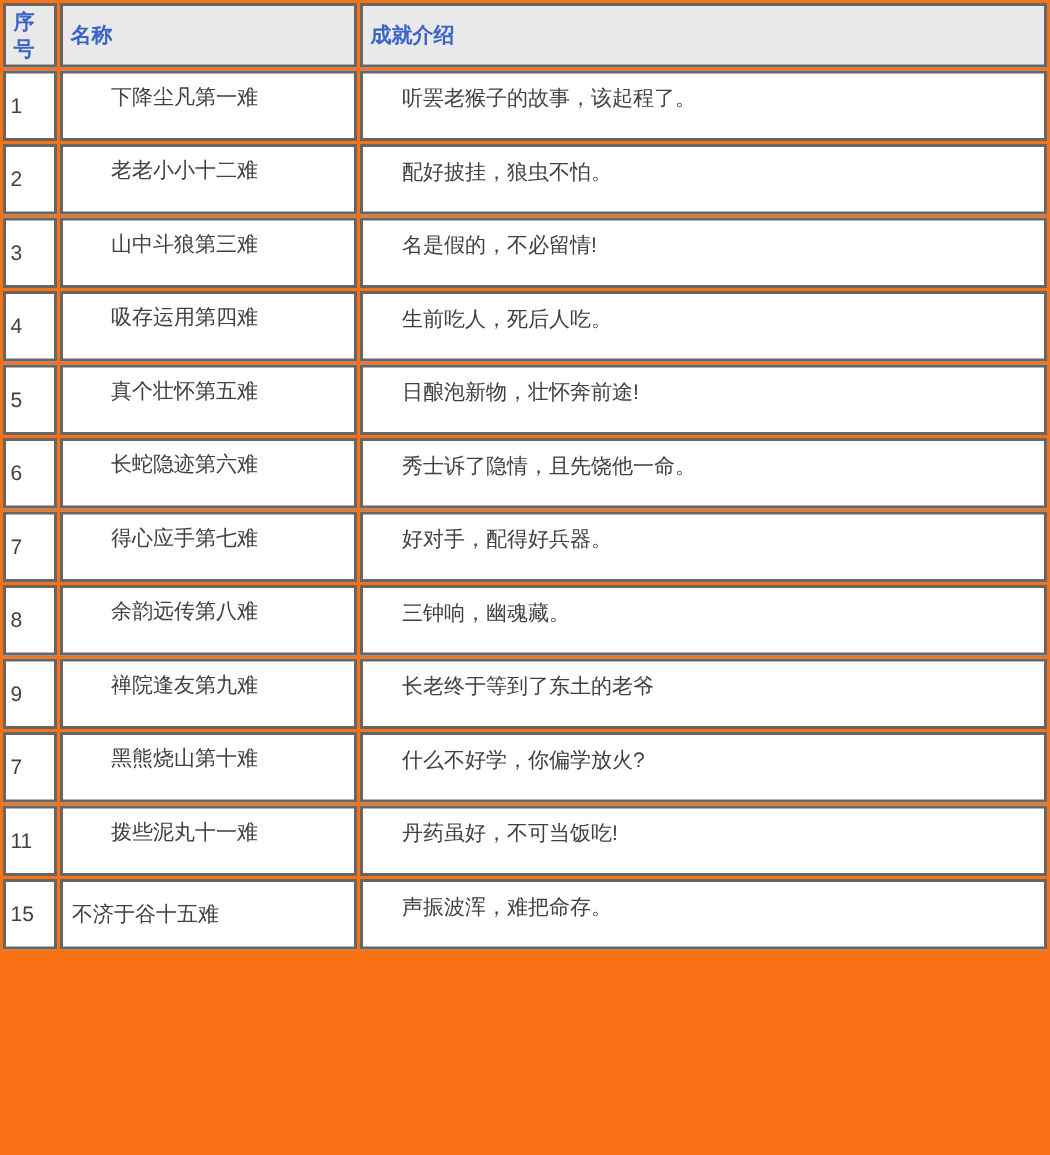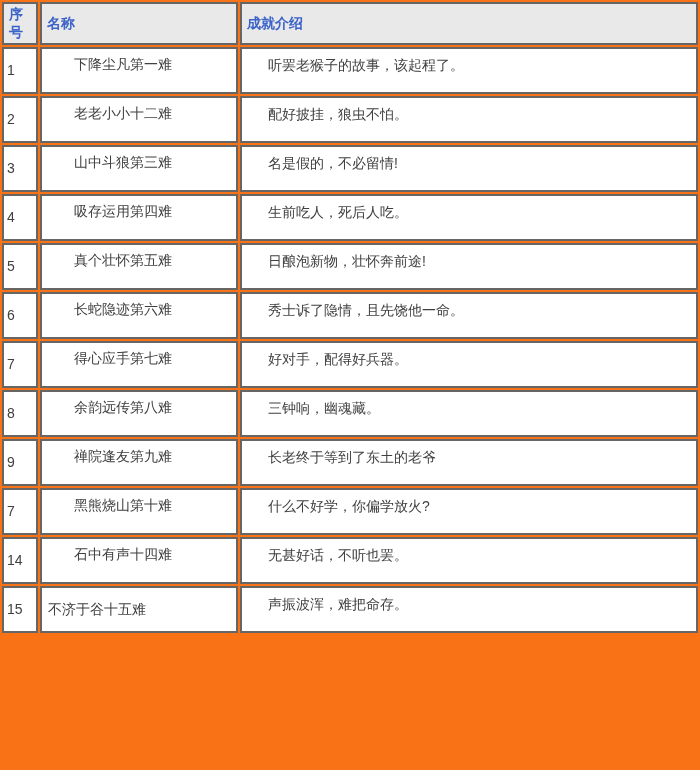--- a/index.html
+++ b/index.html
@@ -133,28 +133,28 @@
     <td class="name-cell indent">禅院逢友第九难</td>
     <td class="desc-cell">长老终于等到了东土的老爷</td>
   </tr>
 
   <tr>
     <td class="no-cell">7</td>
     <td class="name-cell indent">黑熊烧山第十难</td>
     <td class="desc-cell">什么不好学，你偏学放火?</td>
   </tr>
 
+  <tr>
+    <td class="no-cell">11</td>
+    <td class="name-cell indent">拨些泥丸十一难</td>
+    <td class="desc-cell">丹药虽好，不可当饭吃!</td>
+  </tr>
 
 
 
-  <tr>
-    <td class="no-cell">14</td>
-    <td class="name-cell indent">石中有声十四难</td>
-    <td class="desc-cell">无甚好话，不听也罢。</td>
-  </tr>
 
   <tr>
     <td class="no-cell">15</td>
     <td class="name-cell">不济于谷十五难</td>
     <td class="desc-cell">声振波浑，难把命存。</td>
   </tr>
 </tbody>
   </table>
 </div>
 

